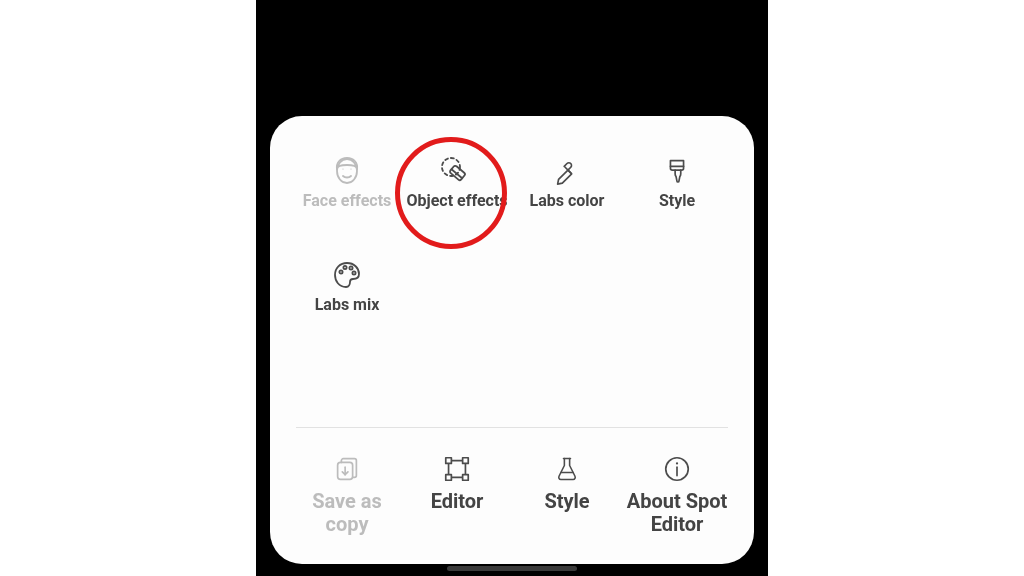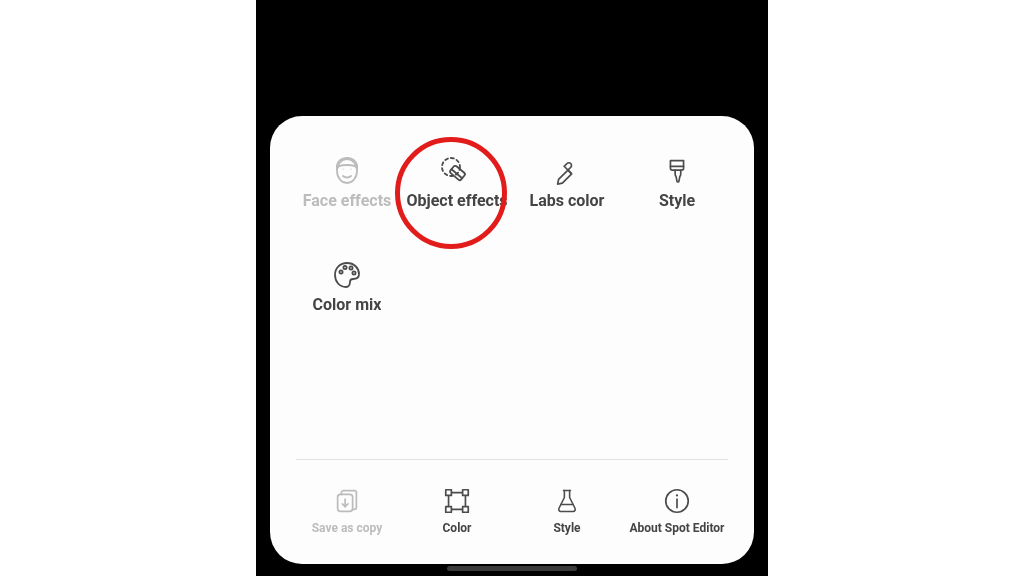--- a/index.html
+++ b/index.html
@@ -30,21 +30,21 @@
       display:flex; align-items:center; justify-content:center;
     }
     .icon-slot svg { overflow:visible; }
     .lbl {
       font-size:16px; line-height:1.15; text-align:center; color:#444;
     }
     .cell.disabled .lbl { color:#bcbcbc; }
     .cell.disabled svg { stroke:#bcbcbc; color:#bcbcbc; }
     .spacer { flex:1 1 auto; }
     .divider { height:1px; background:#e2e2e2; margin:6px 4px 14px 4px; }
-    .row.bottom .lbl { font-size:12px; }
+    .row.bottom .lbl { font-size:20px; }
     .handle {
       position:absolute; bottom:5px; left:50%; transform:translateX(-50%);
       width:130px; height:5px; border-radius:3px; background:#3a3a3a;
     }
     .highlight {
       position:absolute; border:5px solid #e21b1b; border-radius:50%;
       width:112px; height:112px; left:139px; top:137px; pointer-events:none;
     }
     svg { stroke:#4c4c4c; stroke-width:1.8; fill:none; stroke-linecap:round; stroke-linejoin:round; }
   </style>
@@ -112,21 +112,21 @@
       <div class="cell">
         <div class="icon-slot">
           <svg viewBox="0 0 32 32" width="32" height="32">
             <path d="M16 4c7 0 12 5 12 11 0 4-3 5-6 5-2 0-3 1-3 3 0 2-1 5-4 5-7 0-11-6-11-12C4 9 9 4 16 4z"></path>
             <circle cx="10" cy="13" r="1.6"></circle>
             <circle cx="14" cy="8.5" r="1.6"></circle>
             <circle cx="20" cy="9" r="1.6"></circle>
             <circle cx="23" cy="14" r="1.6"></circle>
           </svg>
         </div>
-        <div class="lbl">Color mix</div>
+        <div class="lbl">Labs mix</div>
       </div>
       <div class="cell" style="visibility:hidden"></div>
       <div class="cell" style="visibility:hidden"></div>
       <div class="cell" style="visibility:hidden"></div>
     </div>
 
     <div class="spacer"></div>
     <div class="divider"></div>
 
     <div class="row bottom">
@@ -146,21 +146,21 @@
       <div class="cell">
         <div class="icon-slot">
           <svg viewBox="0 0 32 32" width="30" height="30">
             <rect x="7" y="7" width="18" height="18"></rect>
             <rect x="4" y="4" width="6" height="6" fill="#fdfdfd"></rect>
             <rect x="22" y="4" width="6" height="6" fill="#fdfdfd"></rect>
             <rect x="4" y="22" width="6" height="6" fill="#fdfdfd"></rect>
             <rect x="22" y="22" width="6" height="6" fill="#fdfdfd"></rect>
           </svg>
         </div>
-        <div class="lbl">Color</div>
+        <div class="lbl">Editor</div>
       </div>
 
       <div class="cell">
         <div class="icon-slot">
           <svg viewBox="0 0 32 32" width="28" height="30">
             <path d="M12 4h8"></path>
             <path d="M13 4v8l-6 12c-1 2 0 4 2 4h14c2 0 3-2 2-4l-6-12V4"></path>
             <line x1="9" y1="20" x2="23" y2="20"></line>
           </svg>
         </div>

